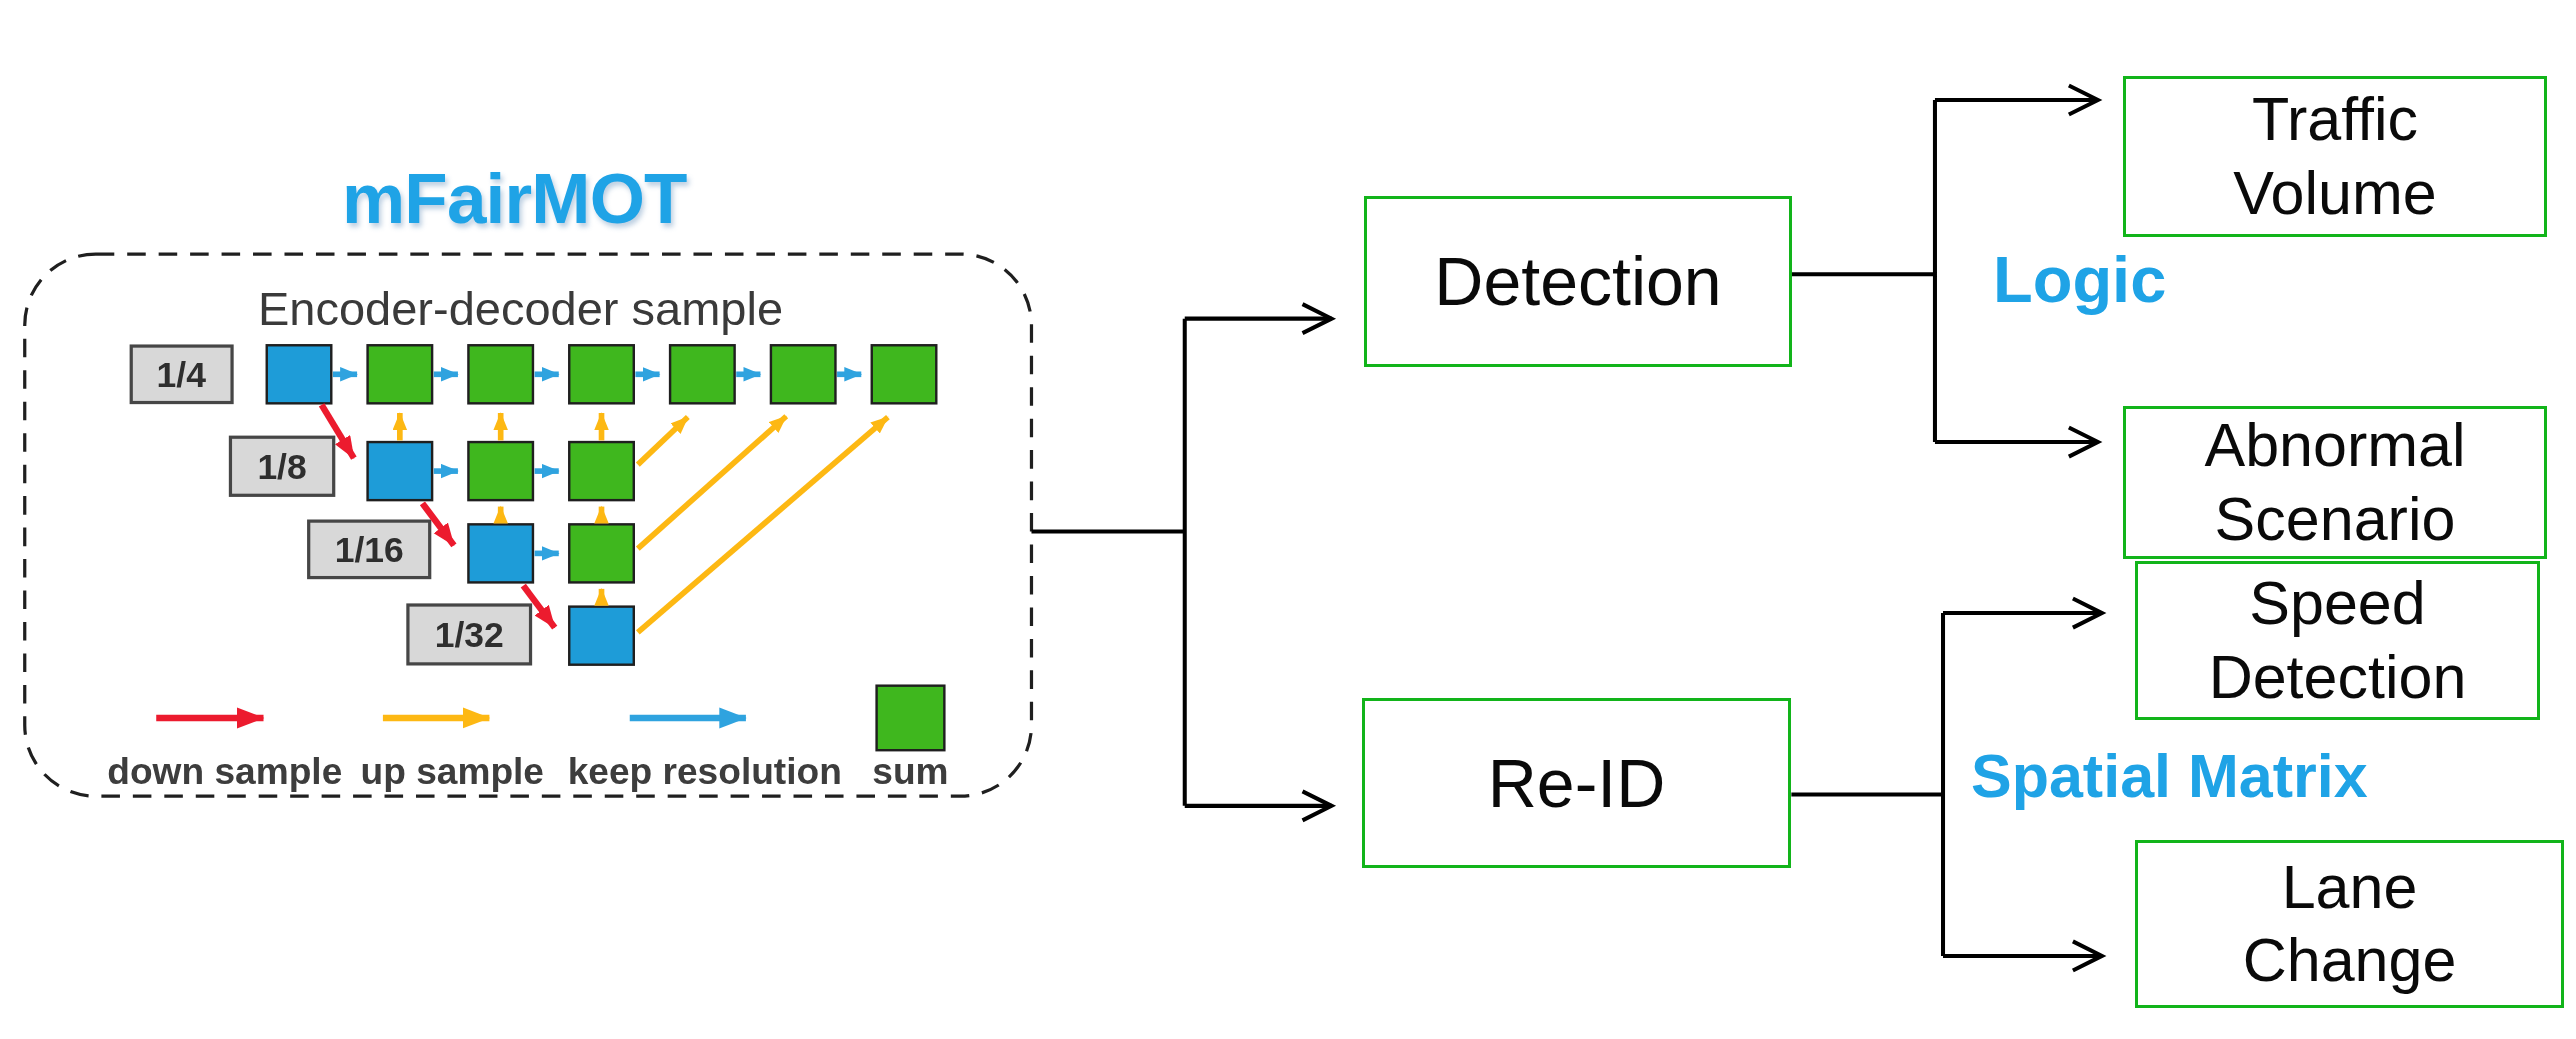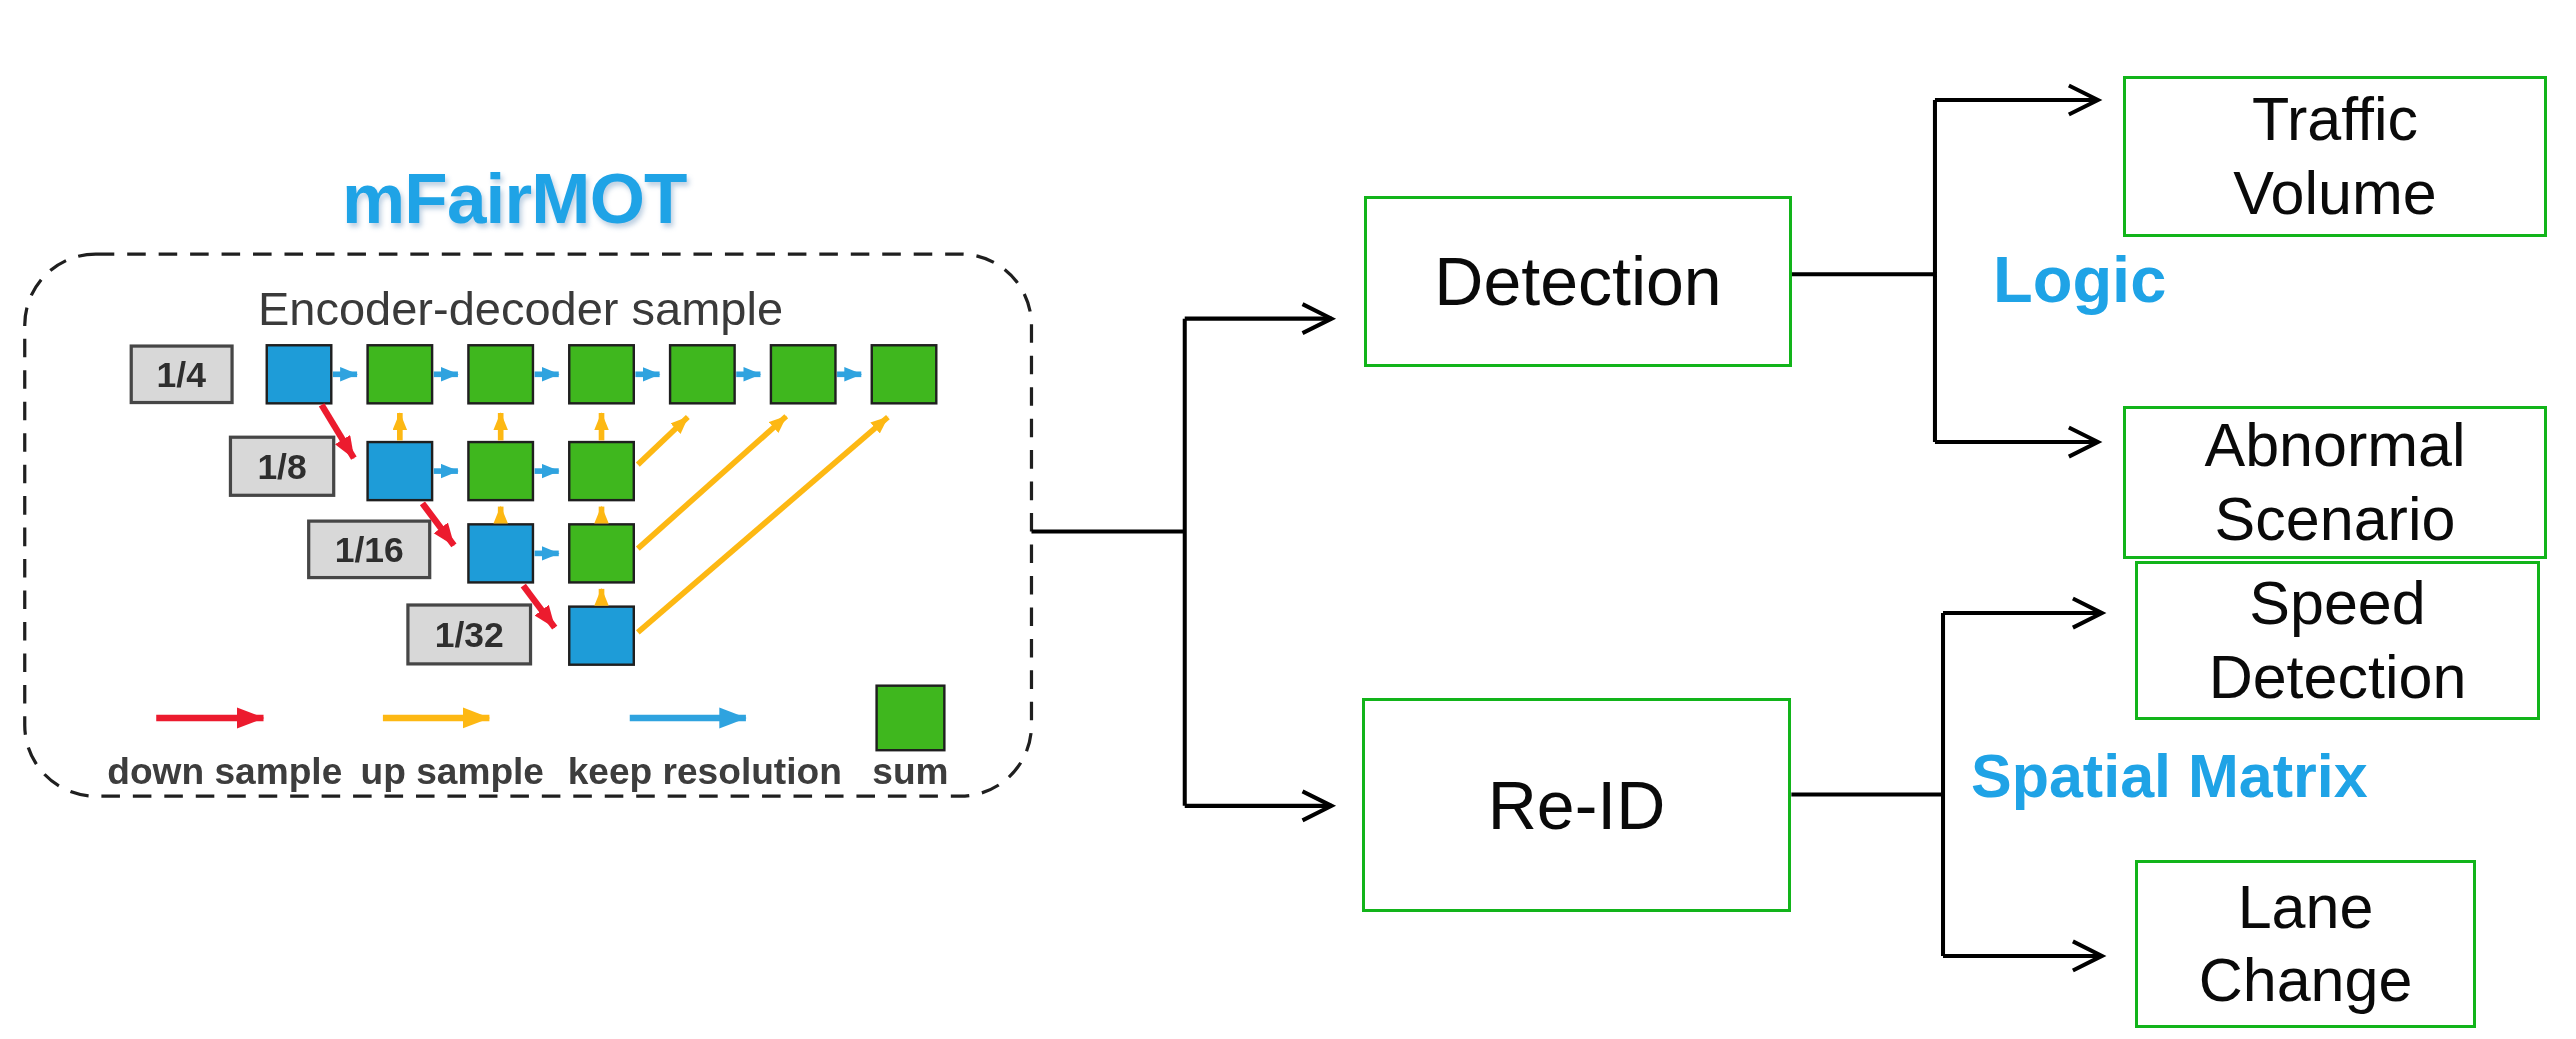--- a/index.html
+++ b/index.html
@@ -153,21 +153,21 @@
   </svg>
 
   <div class="abs page-title" style="left: 342px; top: 158px; color: rgb(31, 163, 230);"><span>mFairMOT</span></div>
 
   <div class="abs panel-title" style="left:214px;top:281px;">Encoder-decoder sample</div>
 
   <div class="abs flow-box one-line" style="left: 1364px; top: 196px; width: 428px; height: 171px; border-color: rgb(18, 180, 26);">
     <span class="lbl">Detection</span>
   </div>
 
-  <div class="abs flow-box one-line" style="left: 1362px; top: 698px; width: 429px; height: 214px; border-color: rgb(18, 180, 26);">
+  <div class="abs flow-box one-line" style="left: 1362px; top: 698px; width: 429px; height: 170px; border-color: rgb(18, 180, 26);">
     <span class="lbl">Re-ID</span>
   </div>
 
   <div class="abs blue-label" style="left: 1971px; top: 242px; font-size: 65px; color: rgb(31, 163, 230); margin-left: 22px;"><span>Logic</span></div>
 
   <div class="abs blue-label" style="left: 1971px; top: 741px; font-size: 61px; color: rgb(31, 163, 230);"><span>Spatial Matrix</span></div>
 
   <div class="abs flow-box two-line" style="left: 2123px; top: 48px; width: 424px; height: 161px; border-color: rgb(18, 180, 26); margin-top: 28px;">
     <span class="lbl">Traffic
 Volume</span>
@@ -176,19 +176,19 @@
   <div class="abs flow-box two-line" style="left: 2123px; top: 362px; width: 424px; height: 153px; border-color: rgb(18, 180, 26); margin-top: 44px;">
     <span class="lbl">Abnormal
 Scenario</span>
   </div>
 
   <div class="abs flow-box two-line" style="left: 2135px; top: 561px; width: 405px; height: 159px; border-color: rgb(18, 180, 26);">
     <span class="lbl">Speed
 Detection</span>
   </div>
 
-  <div class="abs flow-box two-line" style="left: 2135px; top: 860px; width: 341px; height: 168px; border-color: rgb(18, 180, 26);">
+  <div class="abs flow-box two-line" style="left: 2135px; top: 840px; width: 429px; height: 168px; border-color: rgb(18, 180, 26);">
     <span class="lbl">Lane
 Change</span>
   </div>
 
 </div>
 
 
 </body></html>

